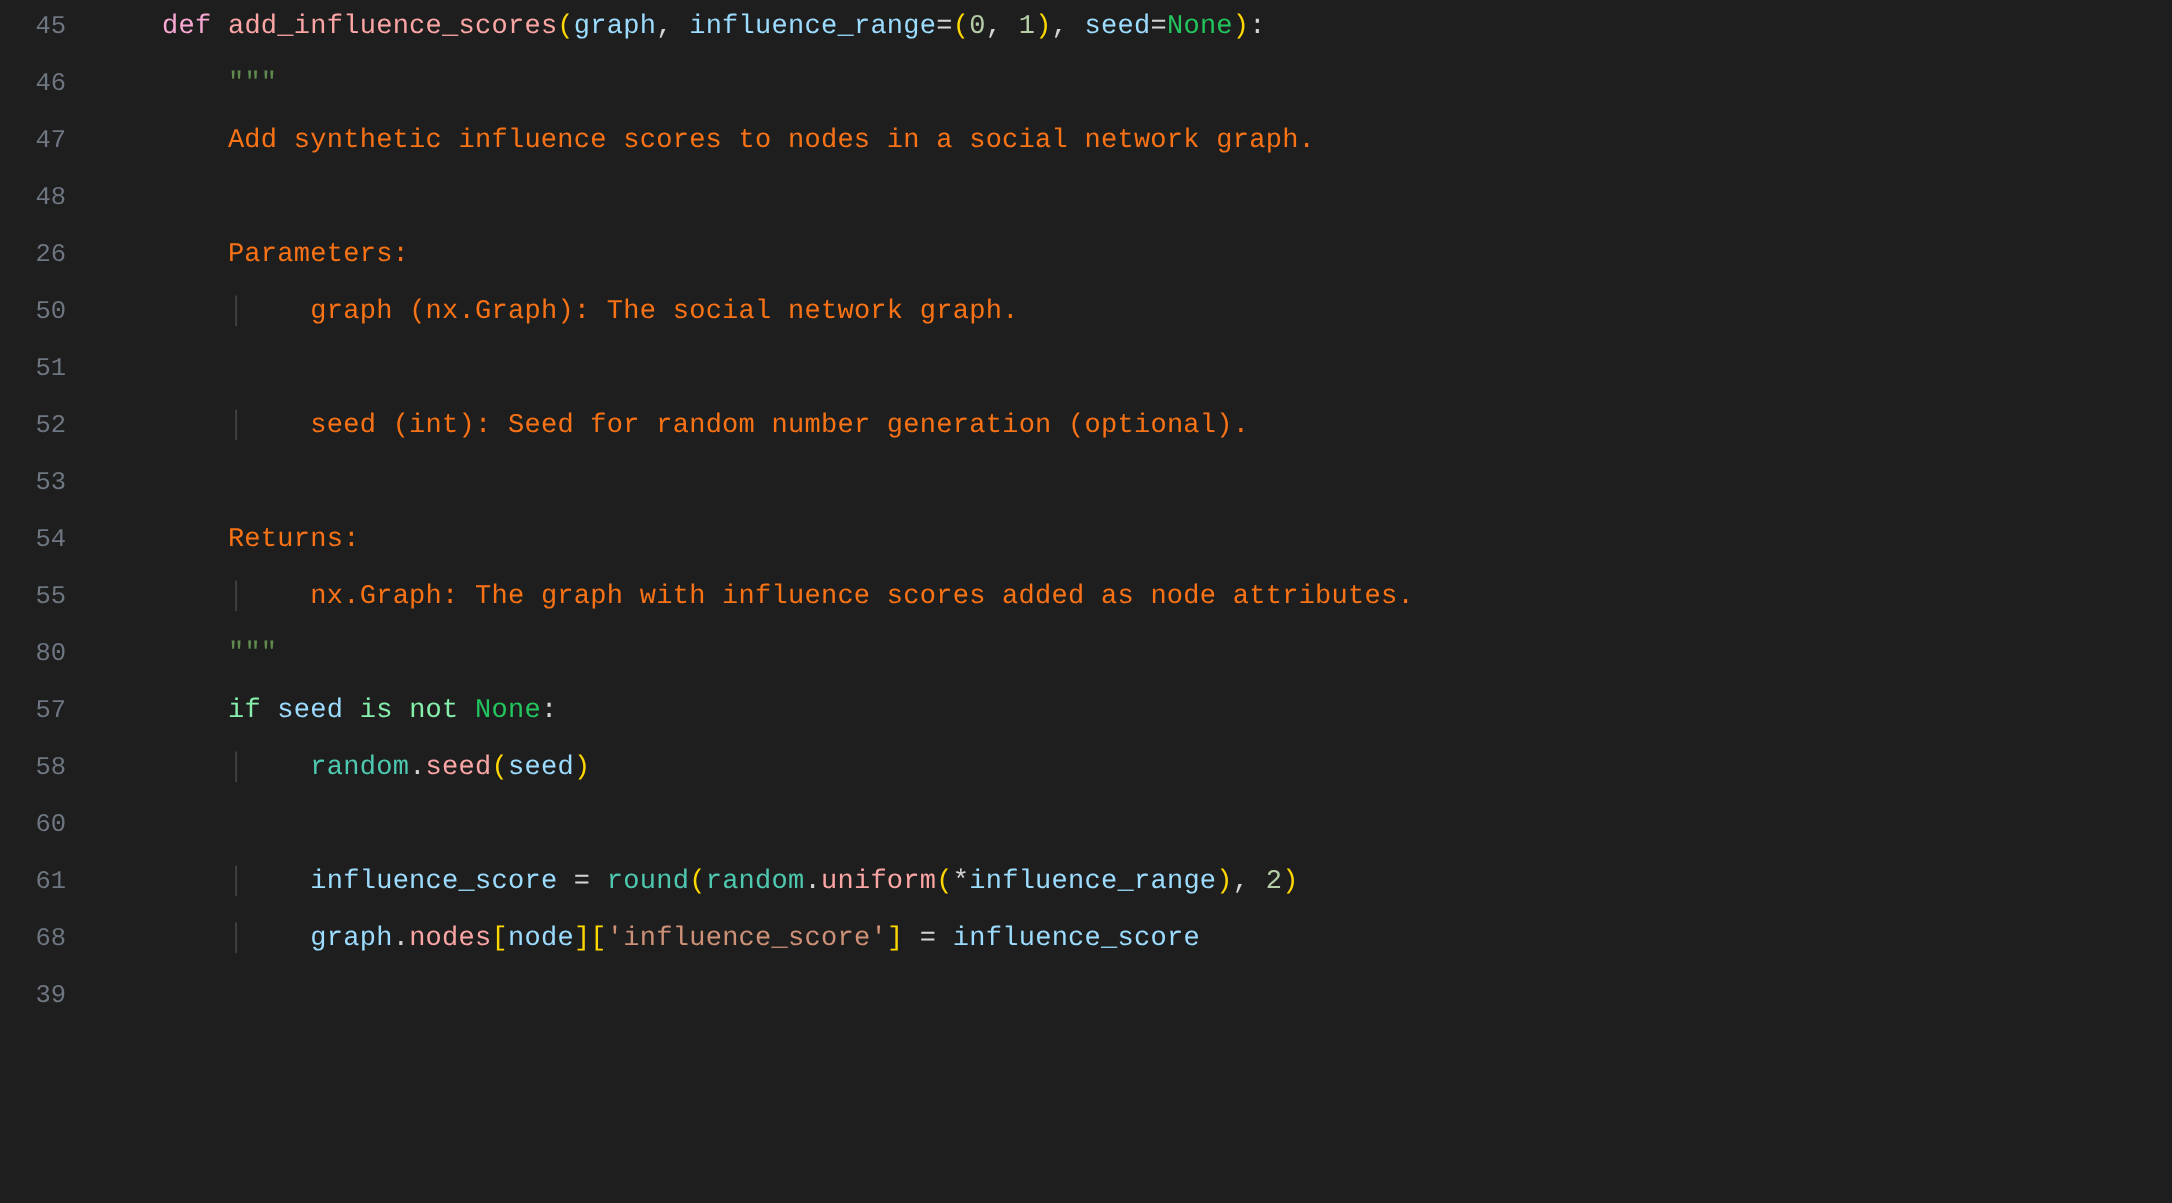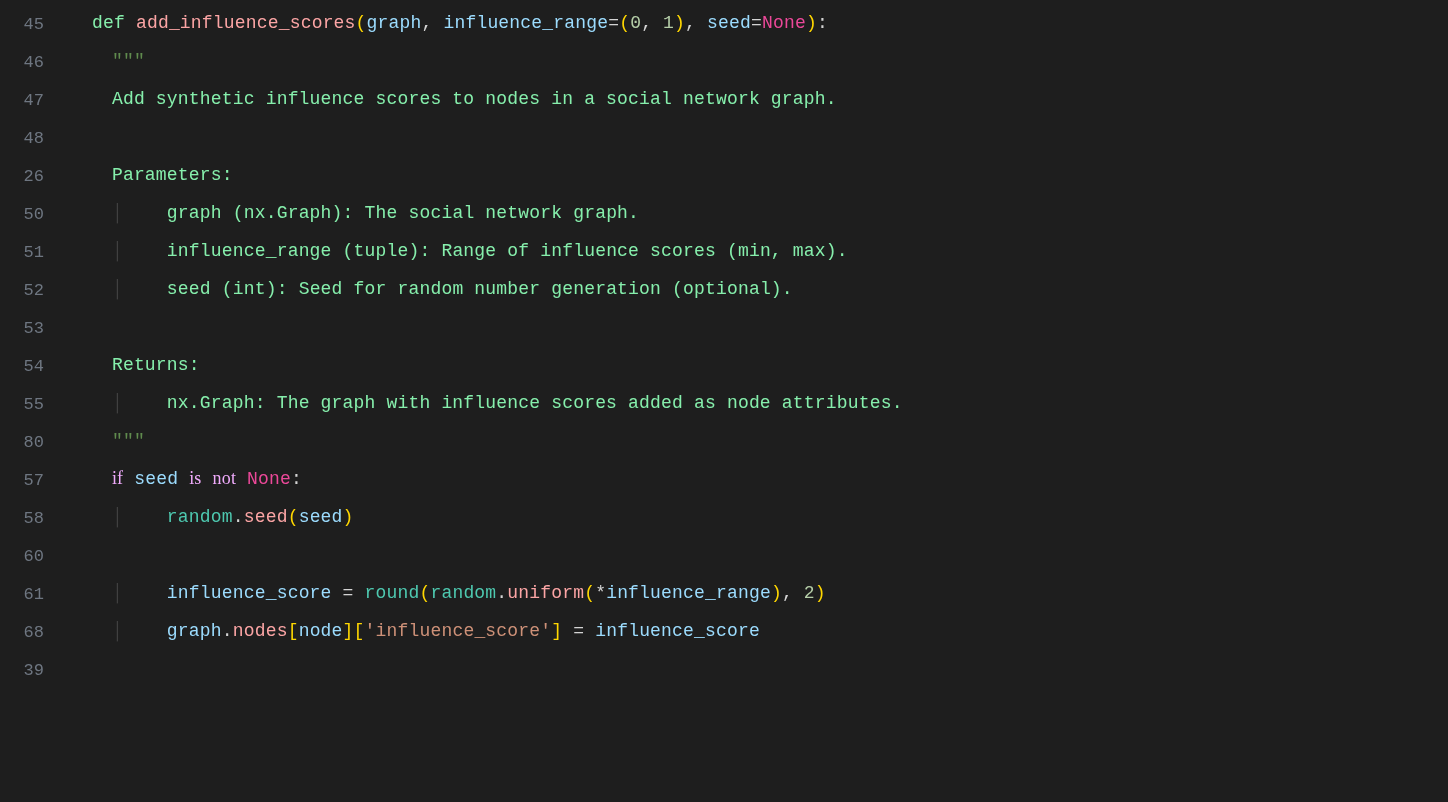--- a/index.html
+++ b/index.html
@@ -14,54 +14,55 @@
       overflow: hidden;
     }
     .code-container {
       display: flex;
       flex-direction: column;
       padding: 0;
     }
     .code-line {
       display: flex;
       flex-direction: row;
-      align-items: flex-end;
+      align-items: center;
       min-height: 38px;
       padding: 0 0;
+      gap: 40px;
     }
     .line-number {
       width: 68px;
       min-width: 68px;
       text-align: right;
       padding-right: 24px;
       color: #6e7681;
       user-select: none;
       font-size: 17px;
     }
     .line-content {
       flex: 1;
       white-space: pre;
       font-size: 18px;
       letter-spacing: 0.01em;
     }
 
     
-    .kw-def      { color: #86efac; margin-left: 24px; }   
-    .kw-control  { color: #f0abfc; font-family: Liberation Serif, serif; }   
+    .kw-def      { color: #f9a8d4; }   
+    .kw-control  { color: #86efac; }   
     .fn-name     { color: #fca5a5; }   
     .param       { color: #9cdcfe; }   
     .paren       { color: #ffd700; }   
     .bracket     { color: #ffd700; }   
     .string      { color: #ce9178; margin-top: 32px; }   
     .number      { color: #b5cea8; }   
-    .comment     { color: #86efac; margin-top: 14px; }   
+    .comment     { color: #f97316; margin-top: 14px; }   
     .operator    { color: #d4d4d4; }   
     .builtin     { color: #4ec9b0; }   
     .plain       { color: #d4d4d4; }
-    .none-kw     { color: #ec4899; }   
+    .none-kw     { color: #22c55e; }   
     .param-name  { color: #9cdcfe; }
     .docstr-mark { color: #608b4e; }
   </style>
 </head>
 <body>
 
 <div class="code-container">
 <div class="code-line">
       <span class="line-number">45</span>
       <span class="line-content"><span class="kw-def">def </span><span class="fn-name">add_influence_scores</span><span class="paren">(</span><span class="param">graph</span><span class="plain">, </span><span class="param">influence_range</span><span class="operator">=</span><span class="paren">(</span><span class="number">0</span><span class="plain">, </span><span class="number">1</span><span class="paren">)</span><span class="plain">, </span><span class="param">seed</span><span class="operator">=</span><span class="none-kw">None</span><span class="paren">)</span><span class="plain">:</span></span>
@@ -81,21 +82,20 @@
     <div class="code-line">
       <span class="line-number">26</span>
       <span class="line-content"><span class="comment">    Parameters:</span></span>
     </div>
     <div class="code-line">
       <span class="line-number">50</span>
       <span class="line-content"><span class="plain">    </span><span style="color: rgb(64, 64, 64); display: inline;">│</span><span class="comment">    graph </span><span class="comment">(nx.Graph)</span><span class="comment">: The social network graph.</span></span>
     </div>
     <div class="code-line">
       <span class="line-number">51</span>
-      <span class="line-content"><span class="plain">    </span><span style="color: rgb(64, 64, 64); display: inline;">│</span><span class="comment">    influence_range </span><span class="comment">(tuple)</span><span class="comment">: Range of influence scores </span><span class="comment">(min, max)</span><span class="comment">.</span></span>
     </div>
     <div class="code-line">
       <span class="line-number">52</span>
       <span class="line-content"><span class="plain">    </span><span style="color: rgb(64, 64, 64); display: inline;">│</span><span class="comment">    seed </span><span class="comment">(int)</span><span class="comment">: Seed for random number generation </span><span class="comment">(optional)</span><span class="comment">.</span></span>
     </div>
     <div class="code-line">
       <span class="line-number">53</span>
       <span class="line-content"> </span>
     </div>
     <div class="code-line">

